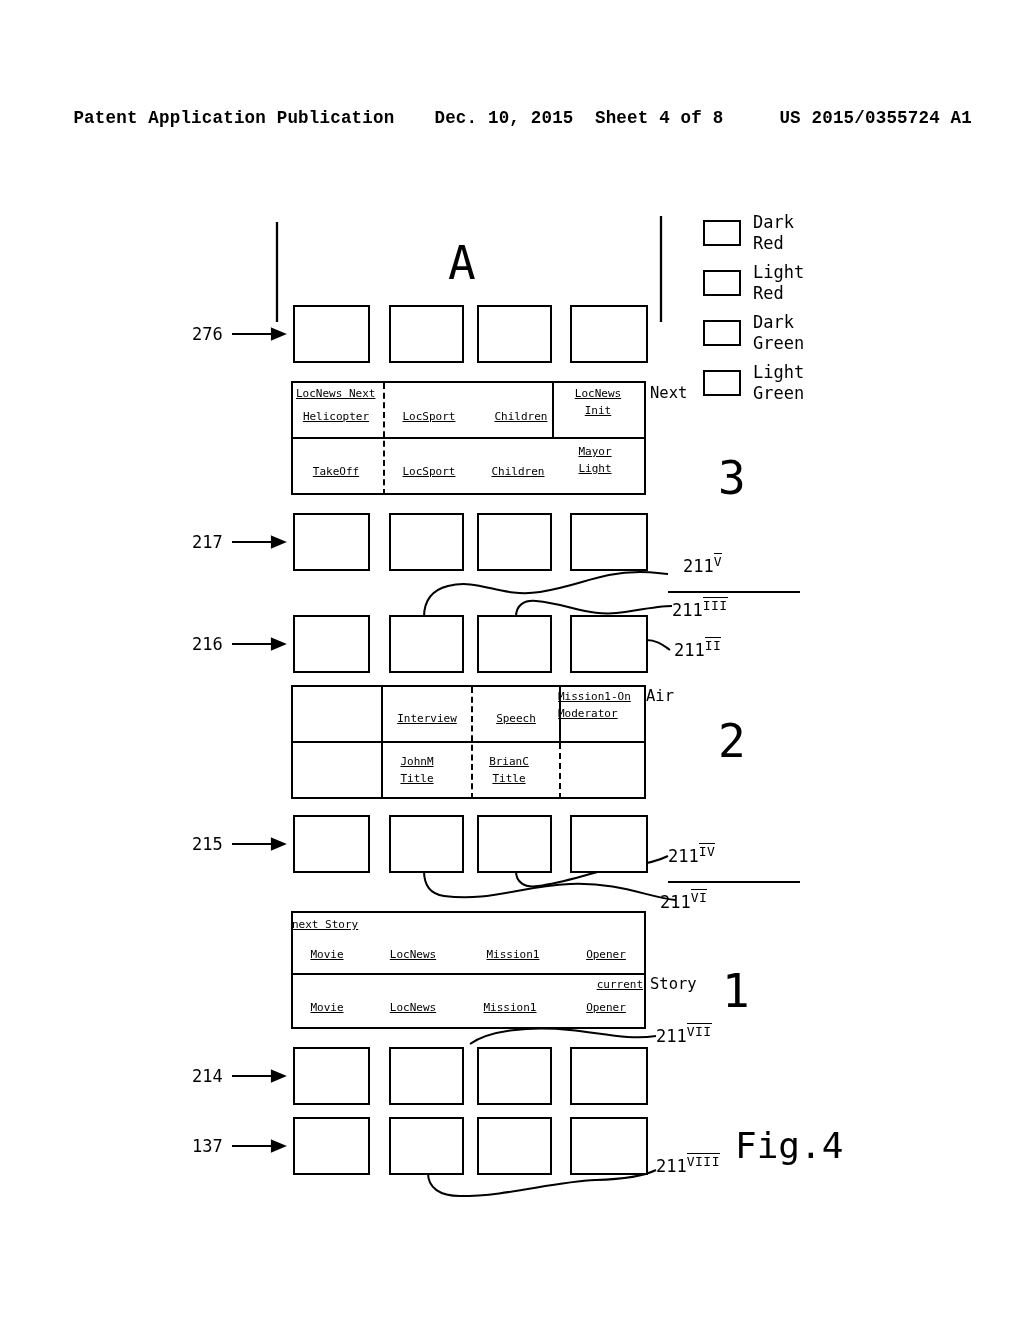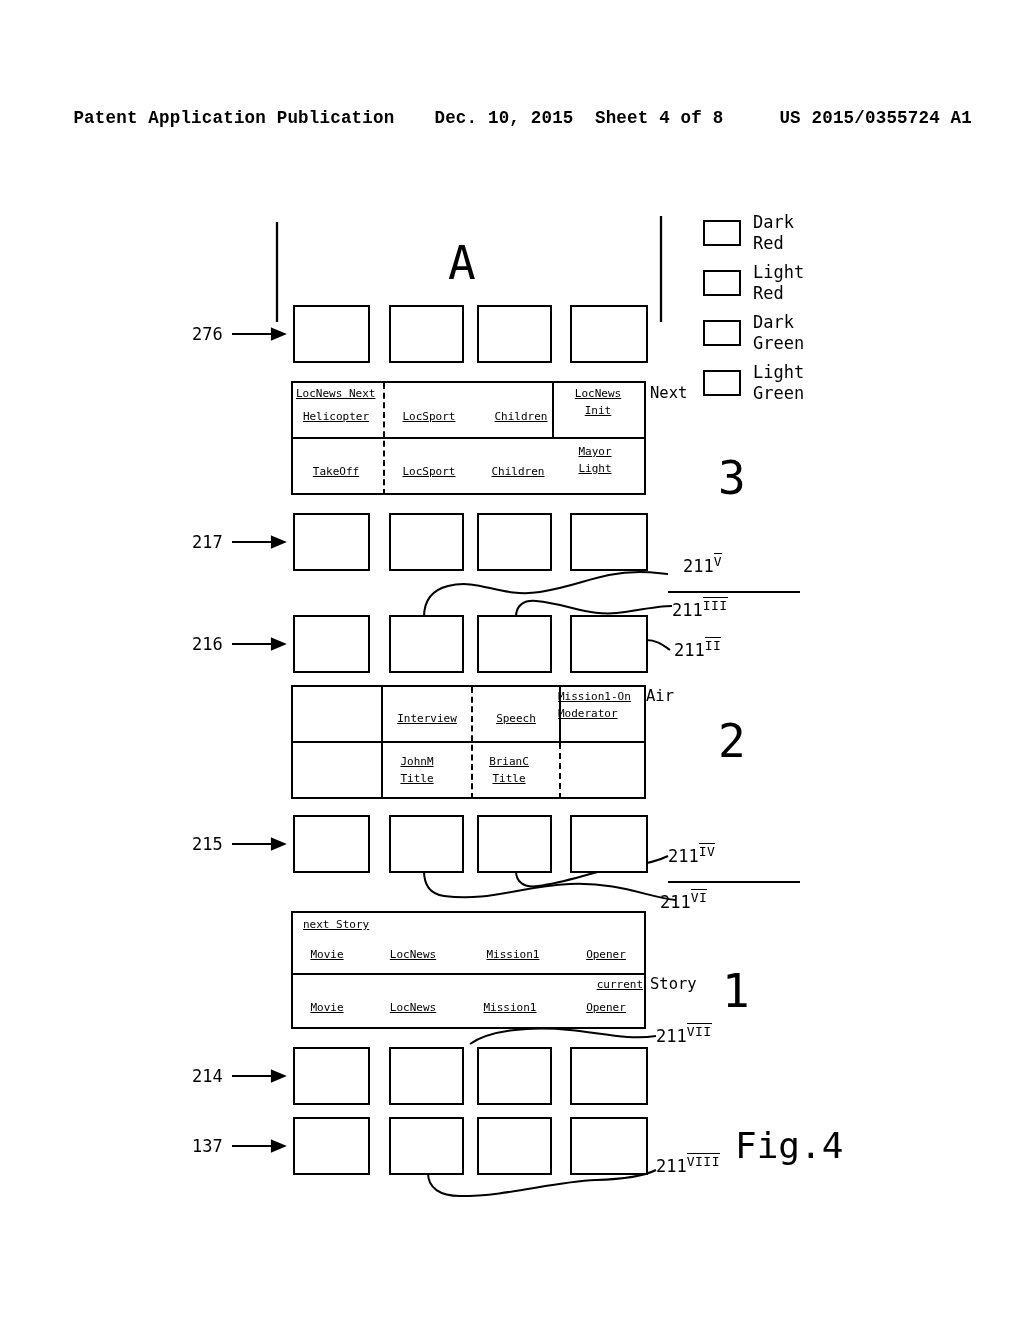--- a/index.html
+++ b/index.html
@@ -297,21 +297,21 @@
   <div class="ref211" style="left:668px;top:846px;">
     <span>211</span><i>IV</i>
   </div>
   <div class="ref211" style="left:660px;top:892px;">
     <span>211</span><i>VI</i>
   </div>
 
   <div class="tbl" style="left:291px;top:911px;width:355px;height:118px;">
     <div class="trow top" style="top:0;height:62px;width:100%;"></div>
   </div>
-  <div class="cell" style="left:291px;top:916px;width:200px;text-align:left;padding-left:12px;">next Story</div>
+  <div class="cell" style="left:291px;top:916px;width:200px;text-align:left;padding-left:1px;">next Story</div>
   <div class="cell" style="left:291px;top:946px;width:72px;">Movie</div>
   <div class="cell" style="left:368px;top:946px;width:90px;">LocNews</div>
   <div class="cell" style="left:468px;top:946px;width:90px;">Mission1</div>
   <div class="cell" style="left:566px;top:946px;width:80px;">Opener</div>
   <div class="cell" style="left:546px;top:976px;width:100px;text-align:right;padding-right:3px;">current</div>
   <div class="outside" style="left:650px;top:976px;">Story</div>
   <div class="cell" style="left:291px;top:999px;width:72px;">Movie</div>
   <div class="cell" style="left:368px;top:999px;width:90px;">LocNews</div>
   <div class="cell" style="left:465px;top:999px;width:90px;">Mission1</div>
   <div class="cell" style="left:566px;top:999px;width:80px;">Opener</div>

